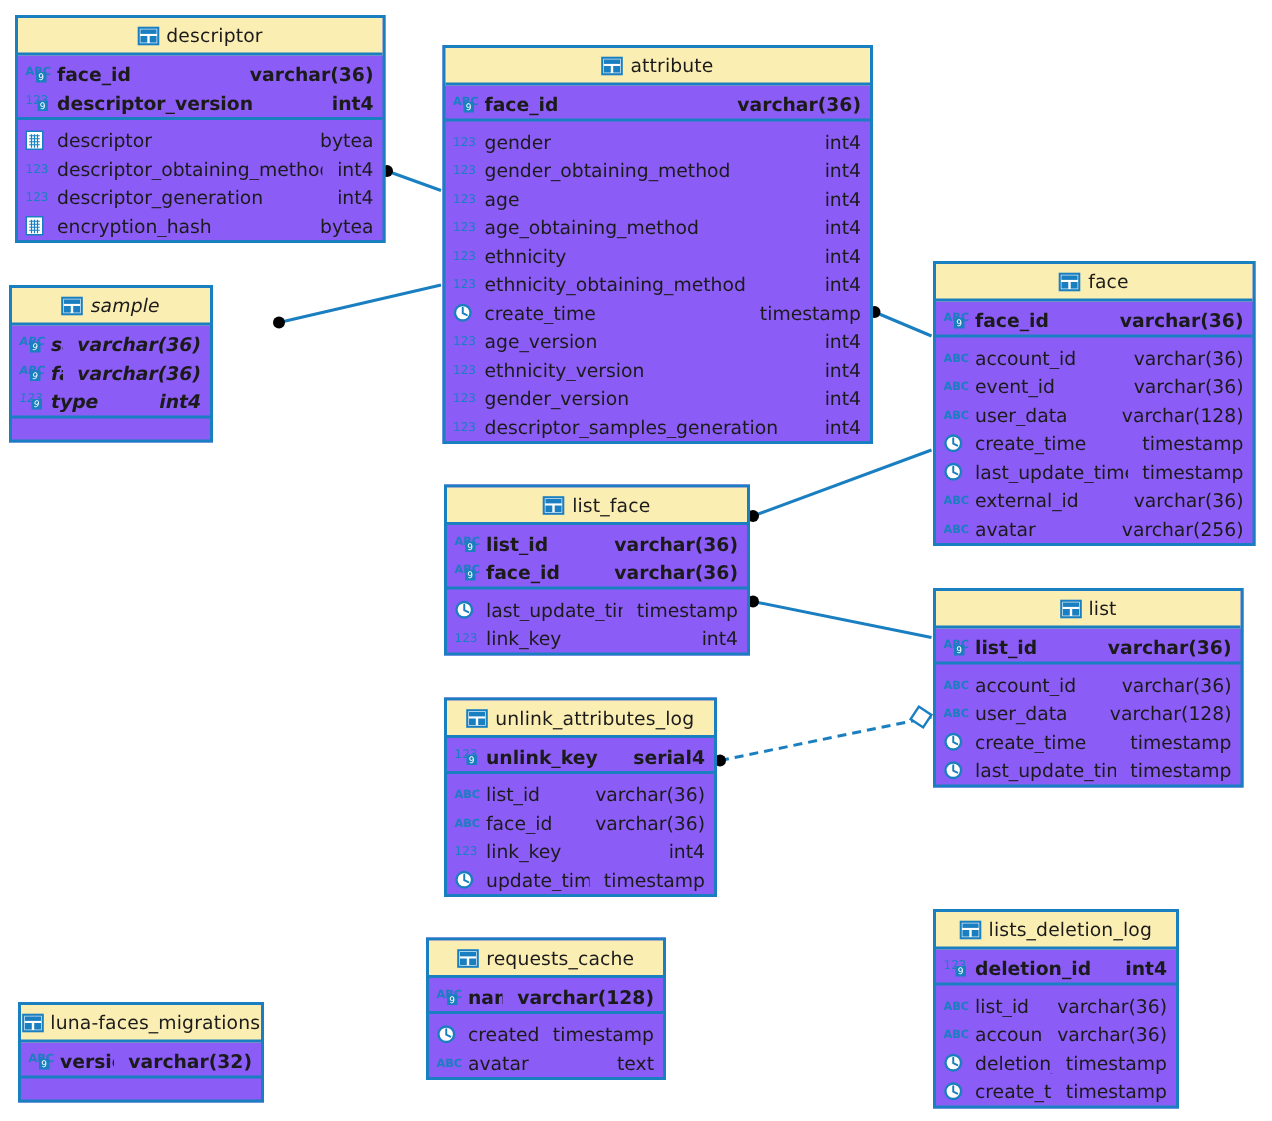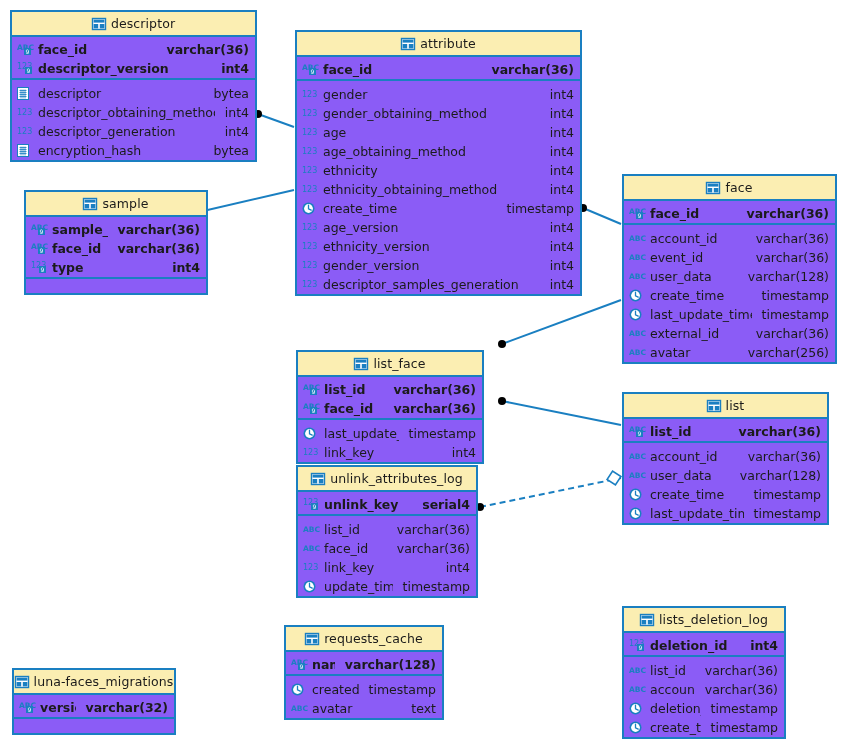--- a/index.html
+++ b/index.html
@@ -330,21 +330,21 @@
             <span class="icon">
               <svg class="ic" width="17" height="12" viewBox="0 0 17 12">
                 <text x="0" y="9" font-family="DejaVu Sans" font-size="8" fill="#1a7fc1">123</text>
               </svg>
             </span>
             <span class="cname">descriptor_samples_generation</span>
             <span class="ctype">int4</span>
           </div>
         </div>
       </div>
-      <div class="entity" style="left: 24px; top: 190px; width: 184px;">
+      <div class="entity" style="left: 6px; top: 190px; width: 136px; font-style: italic;">
         <div class="entity-header">
           <span class="icon-hdr">
             <svg class="ic" width="14" height="12" viewBox="0 0 14 12">
               <rect x="0.5" y="0.5" width="13" height="11" fill="#ffffff" stroke="#1a7fc1" stroke-width="1.4"></rect>
               <rect x="1.6" y="1.6" width="10.8" height="3" fill="#1a7fc1"></rect>
               <rect x="1.6" y="6" width="4.6" height="4.4" fill="#1a7fc1"></rect>
               <rect x="7.8" y="6" width="4.6" height="4.4" fill="#1a7fc1"></rect>
             </svg>
           </span>
           <span class="entity-title">sample</span>
@@ -474,21 +474,21 @@
             <span class="icon">
               <svg class="ic" width="17" height="12" viewBox="0 0 17 12">
                 <text x="0" y="9" font-family="DejaVu Sans" font-weight="bold" font-size="7.5" fill="#1a7fc1">ABC</text>
               </svg>
             </span>
             <span class="cname">avatar</span>
             <span class="ctype">varchar(256)</span>
           </div>
         </div>
       </div>
-      <div class="entity" style="left: 296px; top: 323px; width: 188px; margin-top: 27px;">
+      <div class="entity" style="left: 296px; top: 323px; width: 204px;">
         <div class="entity-header">
           <span class="icon-hdr">
             <svg class="ic" width="14" height="12" viewBox="0 0 14 12">
               <rect x="0.5" y="0.5" width="13" height="11" fill="#ffffff" stroke="#1a7fc1" stroke-width="1.4"></rect>
               <rect x="1.6" y="1.6" width="10.8" height="3" fill="#1a7fc1"></rect>
               <rect x="1.6" y="6" width="4.6" height="4.4" fill="#1a7fc1"></rect>
               <rect x="7.8" y="6" width="4.6" height="4.4" fill="#1a7fc1"></rect>
             </svg>
           </span>
           <span class="entity-title">list_face</span>

